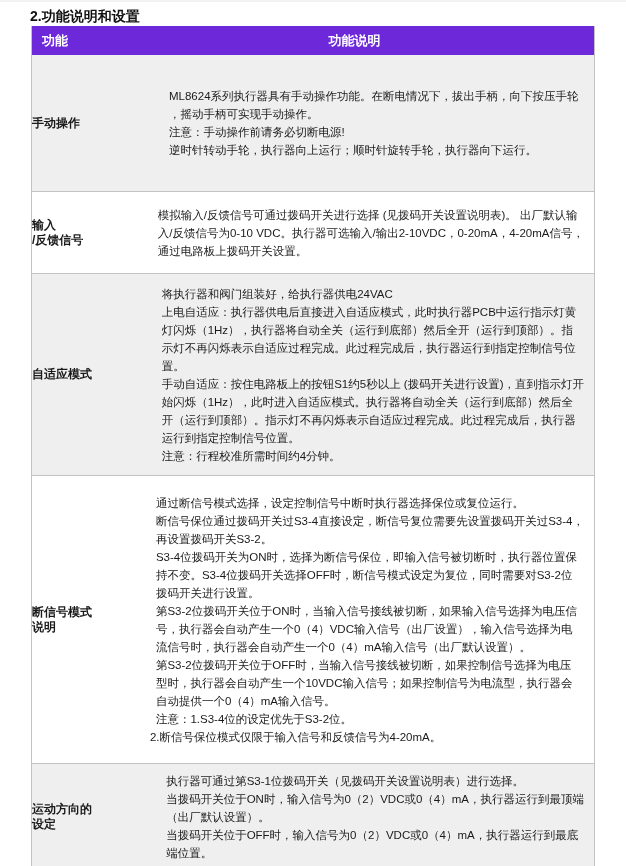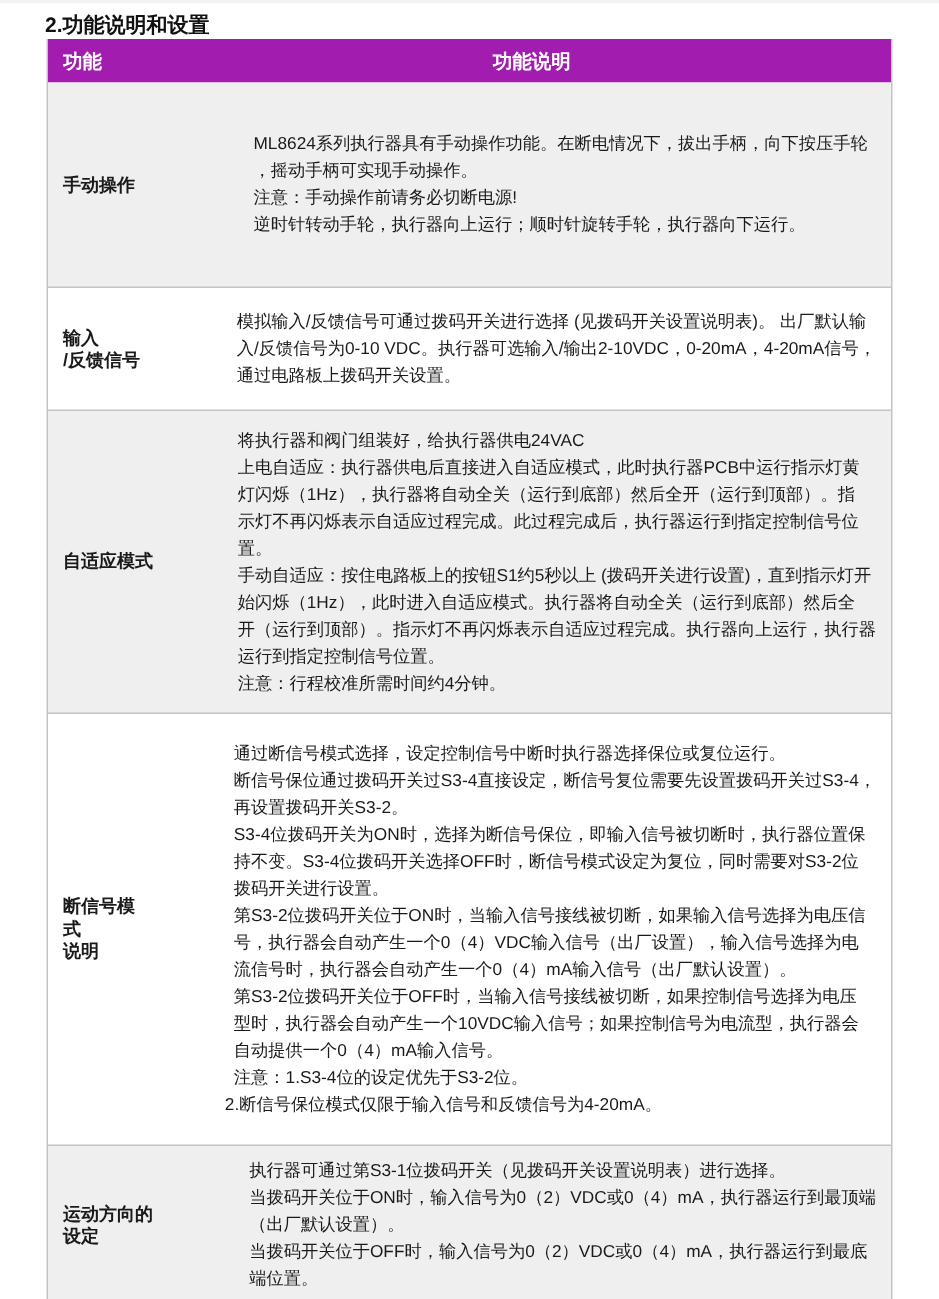--- a/index.html
+++ b/index.html
@@ -38,39 +38,38 @@
       border-left: 1px solid #c3c3c3;
       border-right: 1px solid #c3c3c3;
       box-sizing: border-box;
     }
     .row {
       display: flex;
       box-sizing: border-box;
       border-bottom: 1px solid #c3c3c3;
     }
     .row.header {
-      background: #a21caf;
+      background: #6d28d9;
       height: 29px;
       border-bottom: none;
     }
     .row.header .cell {
       color: #ffffff;
       font-weight: bold;
       font-size: 13px;
       align-items: center;
     }
     .row.shade { background: #efefef; }
     .row.plain { background: #ffffff; }
     .cell {
       display: flex;
       box-sizing: border-box;
     }
     .cell.func {
       width: 82px;
-      padding-left: 10px;
       align-items: center;
       font-size: 12px;
       font-weight: bold;
       line-height: 15px;
     }
     .cell.desc {
       flex: 1;
       padding-left: 11px;
       padding-right: 10px;
       flex-direction: column;
@@ -128,21 +127,21 @@
       <span class="func-label">自适应模式</span>
     </div>
     <div class="cell desc">
       <div class="line"><span>将执行器和阀门组装好，给执行器供电24VAC</span></div>
       <div class="line"><span class="b">上电自适应</span><span>：执行器供电后直接进入自适应模式，此时执行器PCB中运行指示灯黄</span></div>
       <div class="line"><span>灯闪烁（1Hz），执行器将自动全关（运行到底部）然后全开（运行到顶部）。指</span></div>
       <div class="line"><span>示灯不再闪烁表示自适应过程完成。此过程完成后，执行器运行到指定控制信号位</span></div>
       <div class="line"><span>置。</span></div>
       <div class="line"><span class="b">手动自适应</span><span>：按住电路板上的按钮S1约5秒以上 (拨码开关进行设置)，直到指示灯开</span></div>
       <div class="line"><span>始闪烁（1Hz），此时进入自适应模式。执行器将自动全关（运行到底部）然后全</span></div>
-      <div class="line"><span>开（运行到顶部）。指示灯不再闪烁表示自适应过程完成。执行器向上运行，执行器</span></div>
+      <div class="line"><span>开（运行到顶部）。指示灯不再闪烁表示自适应过程完成。此过程完成后，执行器</span></div>
       <div class="line"><span>运行到指定控制信号位置。</span></div>
       <div class="line"><span class="b">注意</span><span>：行程校准所需时间约4分钟。</span></div>
     </div>
   </div>
 
   <div class="row plain" style="height:288px">
     <div class="cell func">
       <span class="func-label">断信号模式
 说明</span>
     </div>

